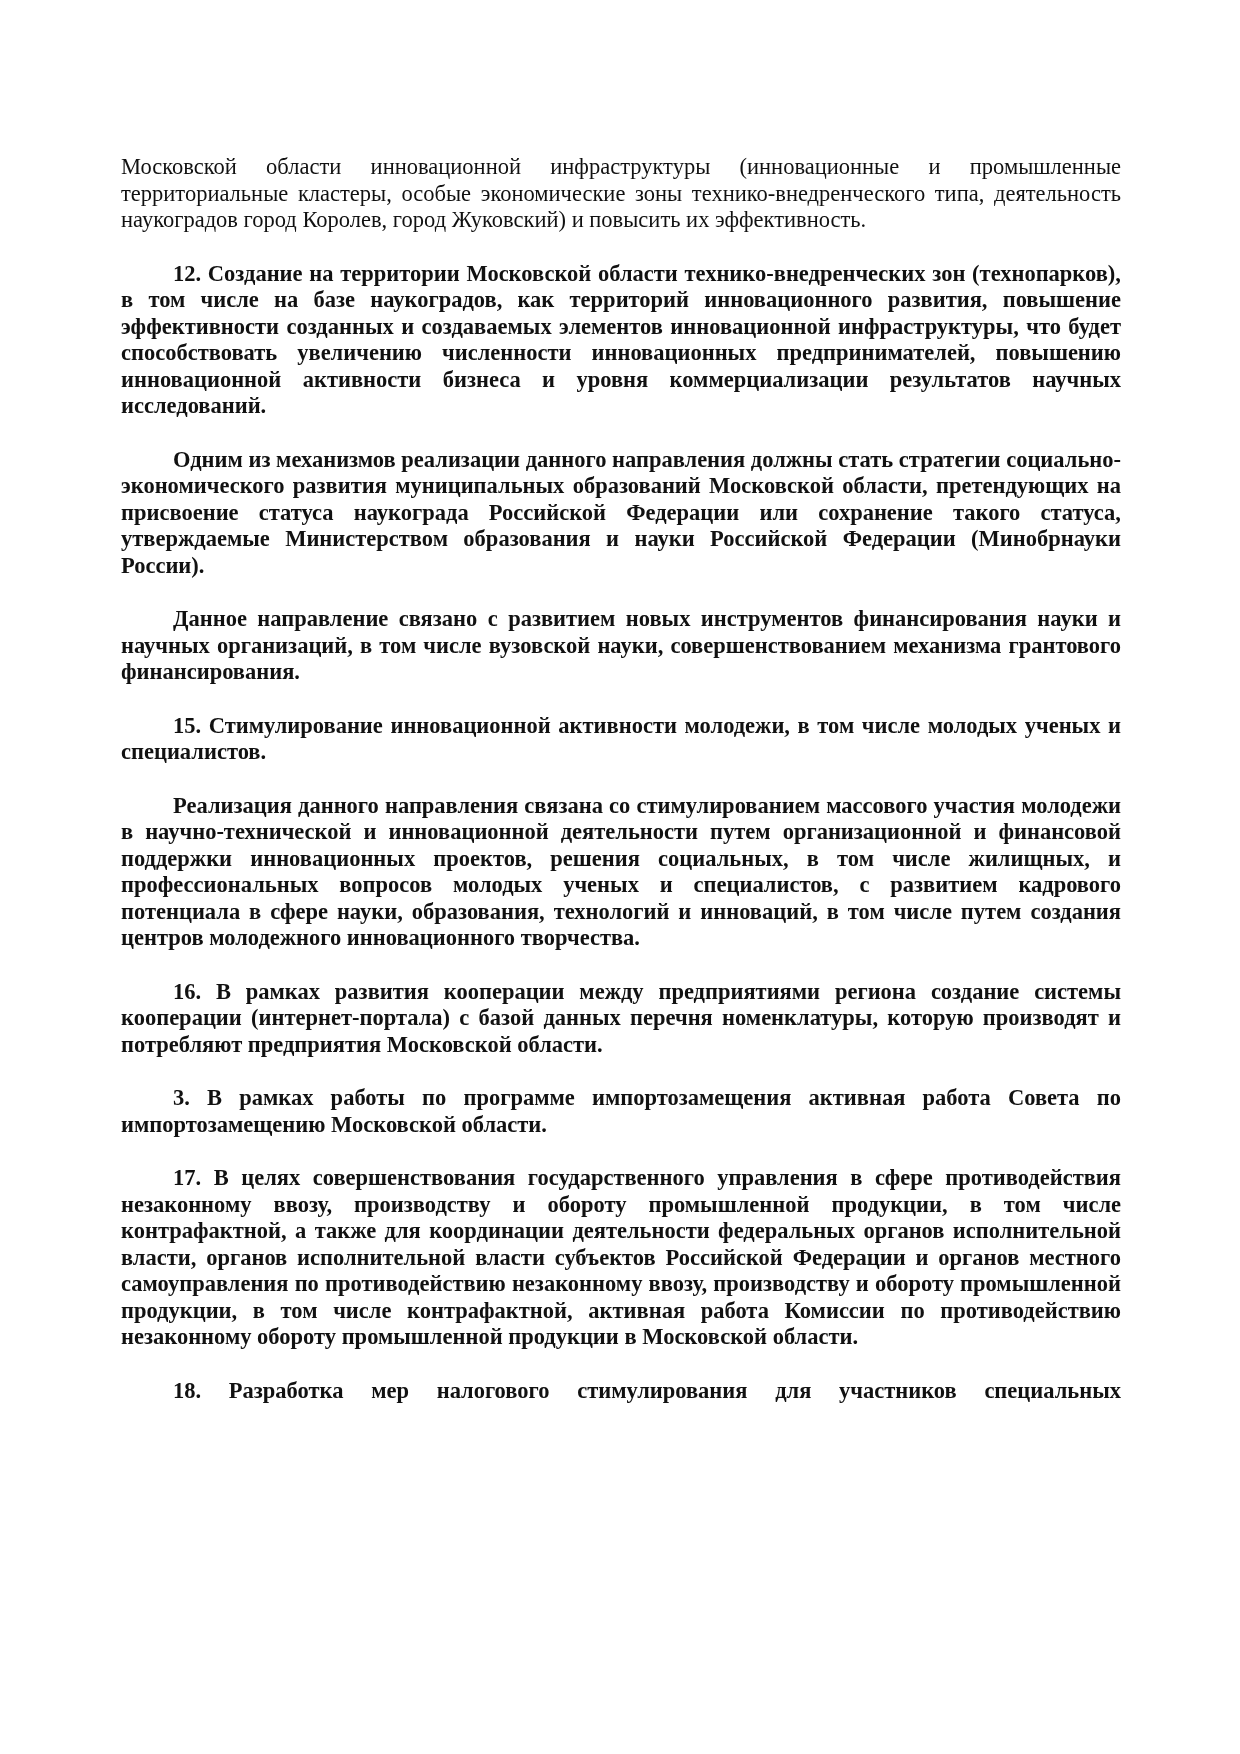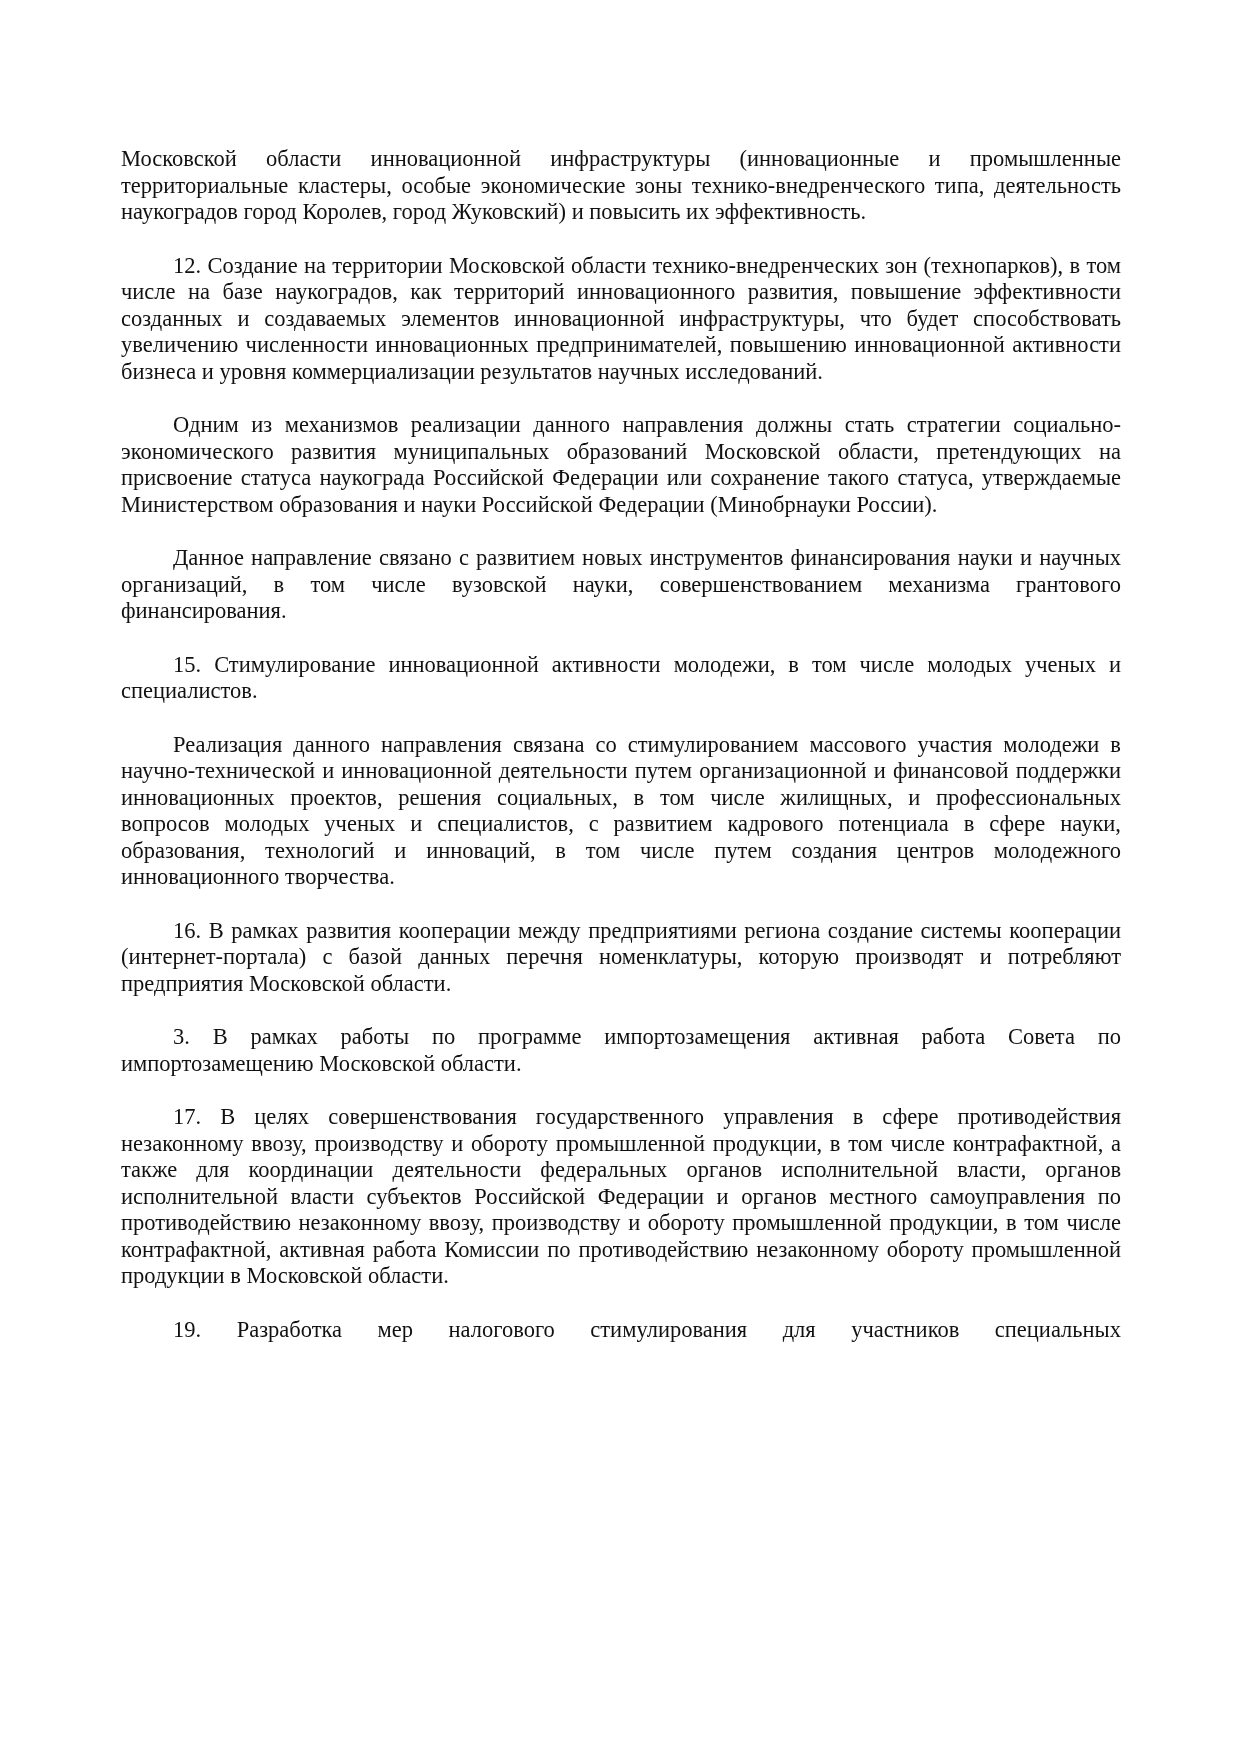--- a/index.html
+++ b/index.html
@@ -2,31 +2,31 @@
 <html><head>
 <meta charset="utf-8">
 <style>
   html, body { margin: 0; padding: 0; background: #ffffff; }
   body { width: 1240px; height: 1754px; position: relative; overflow: hidden; }
   .page {
     position: absolute; left: 121px; top: 138px; width: 1000px;
     font-family: "Liberation Serif", "DejaVu Serif", serif;
     font-size: 22.5px; line-height: 26.5px; color: #111111;
   }
-  .p { text-align: justify; margin: 8px 0 27px 0; }
-  .p.indent { text-indent: 52px; }
+  .p { text-align: justify; margin: 16px 0 27px 0; }
+  .p.indent { text-indent: 52px; font-weight: bold; }
   .p.last { text-align-last: justify; }
 </style>
 </head>
 <body>
 
 <div class="page">
   <p class="p">Московской области инновационной инфраструктуры (инновационные и промышленные территориальные кластеры, особые экономические зоны технико-внедренческого типа, деятельность наукоградов город Королев, город Жуковский) и повысить их эффективность.</p>
   <p class="p indent">12. Создание на территории Московской области технико-внедренческих зон (технопарков), в том числе на базе наукоградов, как территорий инновационного развития, повышение эффективности созданных и создаваемых элементов инновационной инфраструктуры, что будет способствовать увеличению численности инновационных предпринимателей, повышению инновационной активности бизнеса и уровня коммерциализации результатов научных исследований.</p>
   <p class="p indent">Одним из механизмов реализации данного направления должны стать стратегии социально-экономического развития муниципальных образований Московской области, претендующих на присвоение статуса наукограда Российской Федерации или сохранение такого статуса, утверждаемые Министерством образования и науки Российской Федерации (Минобрнауки России).</p>
   <p class="p indent">Данное направление связано с развитием новых инструментов финансирования науки и научных организаций, в том числе вузовской науки, совершенствованием механизма грантового финансирования.</p>
   <p class="p indent">15. Стимулирование инновационной активности молодежи, в том числе молодых ученых и специалистов.</p>
   <p class="p indent">Реализация данного направления связана со стимулированием массового участия молодежи в научно-технической и инновационной деятельности путем организационной и финансовой поддержки инновационных проектов, решения социальных, в том числе жилищных, и профессиональных вопросов молодых ученых и специалистов, с развитием кадрового потенциала в сфере науки, образования, технологий и инноваций, в том числе путем создания центров молодежного инновационного творчества.</p>
   <p class="p indent">16. В рамках развития кооперации между предприятиями региона создание системы кооперации (интернет-портала) с базой данных перечня номенклатуры, которую производят и потребляют предприятия Московской области.</p>
   <p class="p indent">3. В рамках работы по программе импортозамещения активная работа Совета по импортозамещению Московской области.</p>
   <p class="p indent">17. В целях совершенствования государственного управления в сфере противодействия незаконному ввозу, производству и обороту промышленной продукции, в том числе контрафактной, а также для координации деятельности федеральных органов исполнительной власти, органов исполнительной власти субъектов Российской Федерации и органов местного самоуправления по противодействию незаконному ввозу, производству и обороту промышленной продукции, в том числе контрафактной, активная работа Комиссии по противодействию незаконному обороту промышленной продукции в Московской области.</p>
-  <p class="p indent last">19. Разработка мер налогового стимулирования для участников специальных</p>
+  <p class="p indent last">18. Разработка мер налогового стимулирования для участников специальных</p>
 </div>
 
 </body></html>

